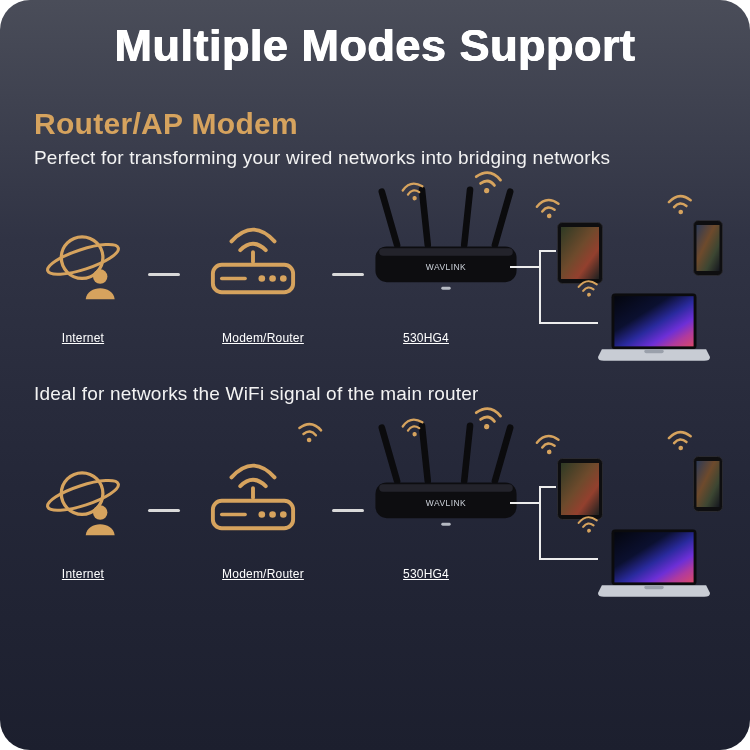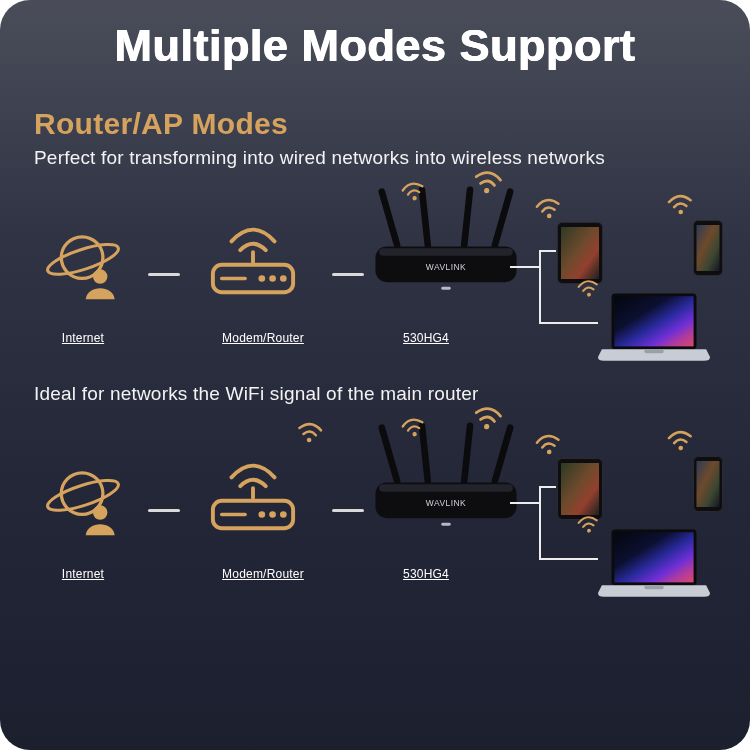--- a/index.html
+++ b/index.html
@@ -117,22 +117,22 @@
       <rect x="48" y="58" width="20" height="4" rx="2" fill="#9aa0ab"></rect>
     </symbol>
   </defs>
 </svg>
 
 <div class="panel">
 
   <div class="title">Multiple Modes Support</div>
 
   <div class="section-head">
-    <div class="heading">Router/AP Modes</div>
-    <p class="desc">Perfect for transforming into wired networks into wireless networks</p>
+    <div class="heading">Router/AP Modem</div>
+    <p class="desc">Perfect for transforming your wired networks into bridging networks</p>
   </div>
 
   <div class="row">
     <svg class="abs icon p-globe" width="82" height="76" viewBox="0 0 90 84">
         <use href="#sym-globe"></use>
       </svg>
     <div class="node-label p-label-internet">Internet</div>
 
     <div class="abs dash p-dash1"></div>
 

